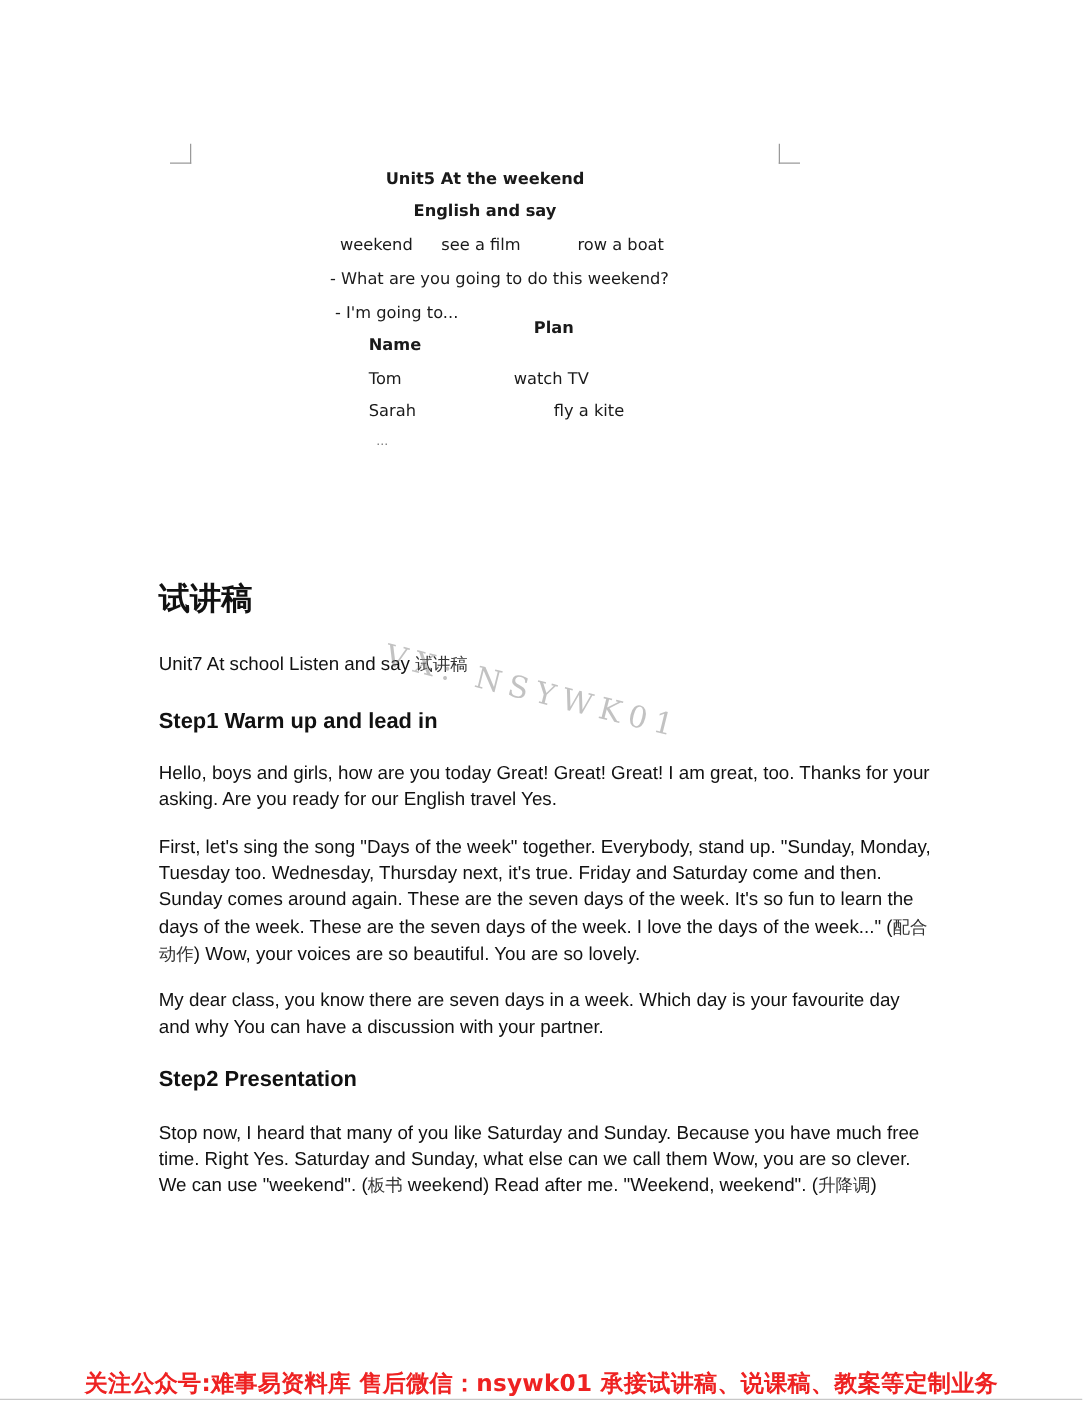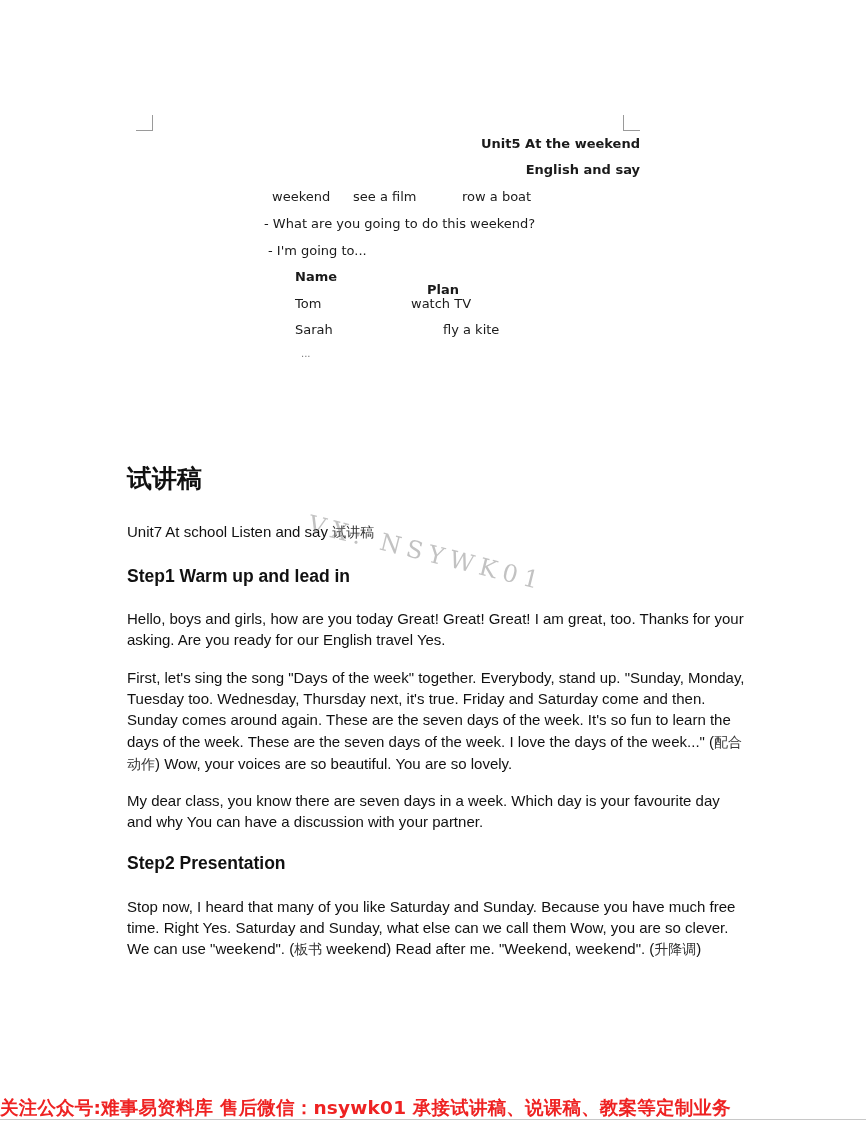--- a/index.html
+++ b/index.html
@@ -41,21 +41,21 @@
       font-family: "DejaVu Sans", sans-serif;
       font-size: 13px;
       color: #1a1a1a;
     }
     .board .line {
       position: absolute;
       white-space: nowrap;
     }
     .board .bold { font-weight: bold; }
     .board .center {
-      left: 0; right: 0; text-align: right;
+      left: 0; right: 0; text-align: center;
     }
 
     
     .doc {
       position: absolute;
       left: 127px;
       width: 620px;
       font-family: "Liberation Sans", sans-serif;
     }
     .main-title {
@@ -96,21 +96,21 @@
       letter-spacing: 6px;
       white-space: nowrap;
       pointer-events: none;
     }
 
     
     .footer-banner {
       position: absolute;
       left: 0;
       top: 1094px;
-      width: 690px;
+      width: 866px;
       height: 28px;
       text-align: center;
       font-family: "DejaVu Sans", sans-serif;
       font-weight: bold;
       font-size: 18.5px;
       color: #ee2222;
       white-space: nowrap;
       letter-spacing: 0.2px;
       line-height: 28px;
     }
@@ -132,21 +132,21 @@
 <div class="board">
   <div class="line bold center" style="top:6px;">Unit5 At the weekend</div>
   <div class="line bold center" style="top:32px;">English and say</div>
   <div class="line" style="top:59px; left:136px;">weekend</div>
   <div class="line" style="top:59px; left:217px;">see a film</div>
   <div class="line" style="top:59px; left:303px;margin-left:23px;">row a boat</div>
   <div class="line" style="top:86px; left:128px;">- What are you going to do this weekend?</div>
   <div class="line" style="top:113px; left:132px;">- I'm going to...</div>
 
   <div class="line bold" style="top:139px; left:159px;text-align:center;">Name</div>
-  <div class="line bold" style="top:152px; left:291px;">Plan</div>
+  <div class="line bold" style="top:125px; left:291px;">Plan</div>
 
   <div class="line" style="top:166px; left:159px;">Tom</div>
   <div class="line" style="top:166px; left:275px;">watch TV</div>
   <div class="line" style="top:192px; left:159px;">Sarah</div>
   <div class="line" style="top:192px; left:263px;margin-left:44px;">fly a kite</div>
   <div class="line" style="top:218px; left:165px; font-size:10px; color:#777;">...</div>
 </div>
 
 <div class="doc main-title">试讲稿</div>
 

